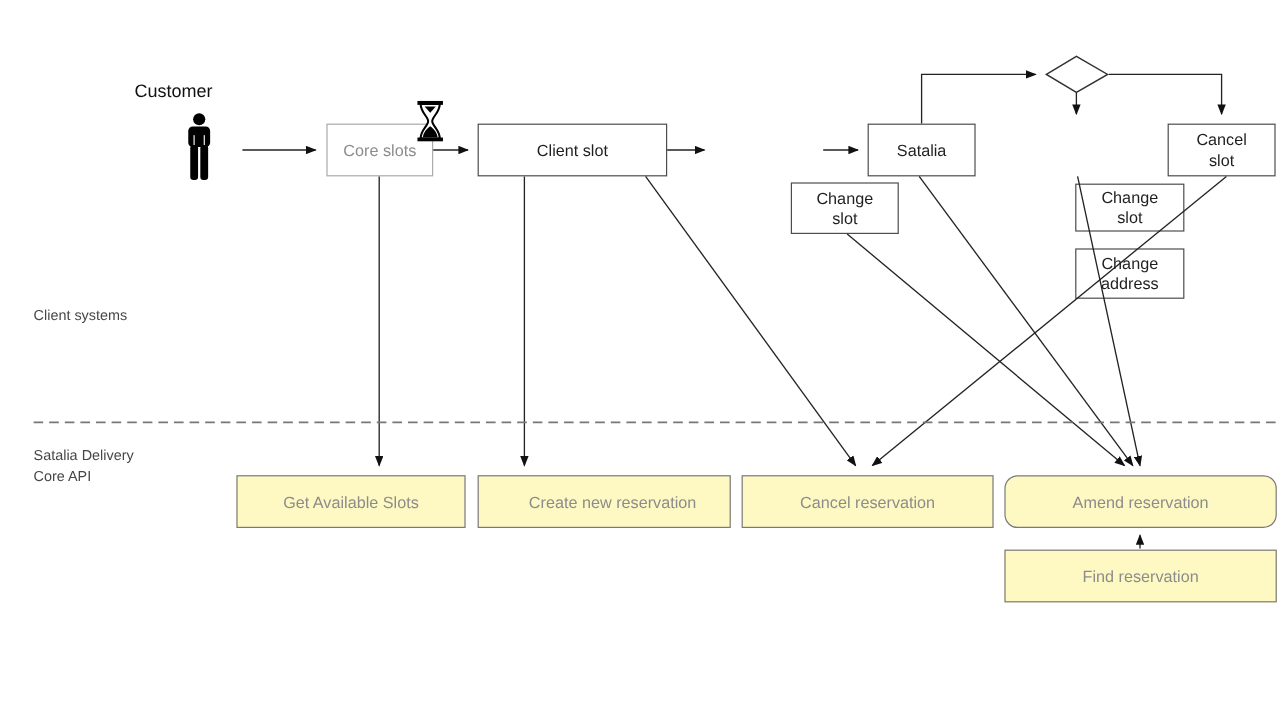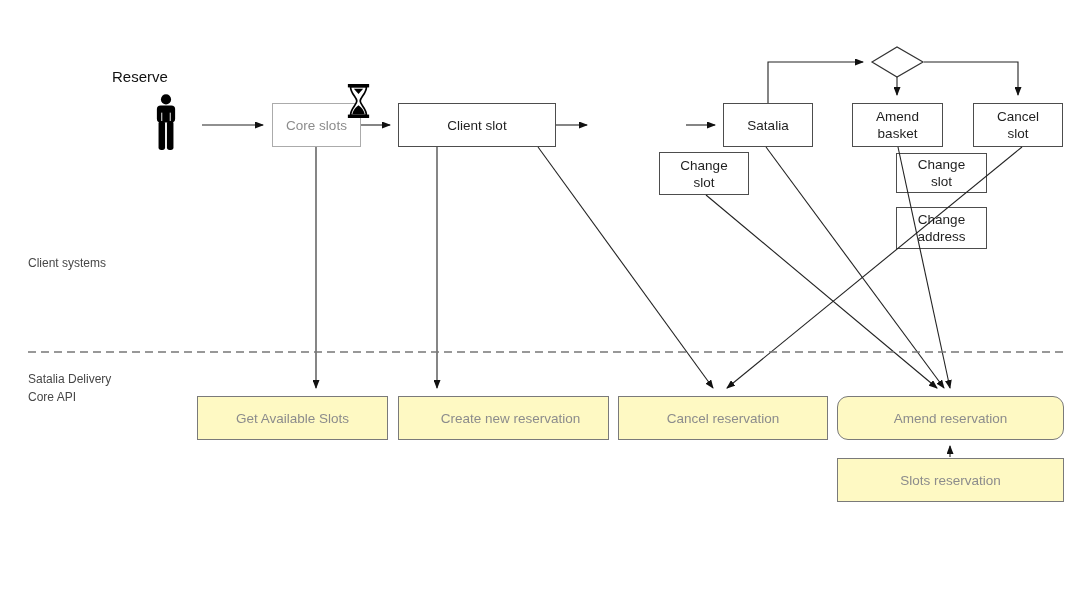--- a/index.html
+++ b/index.html
@@ -50,21 +50,21 @@
   #person-icon   {position:absolute;left:152px;top:94px;z-index:2;}
   #hourglass-icon{position:absolute;left:345px;top:84px;z-index:2;}
 
   #connector-layer{position:absolute;left:0;top:0;z-index:3;pointer-events:none;}
 </style>
 </head>
 <body>
 
 <div id="canvas">
 
-  <div class="lbl" id="customer-label">Reserve</div>
+  <div class="lbl" id="customer-label">Customer</div>
   <div class="lbl" id="client-systems-label">Client systems</div>
   <div class="lbl" id="api-label">Satalia Delivery
 Core API</div>
 
   <svg id="person-icon" width="28" height="58" viewBox="0 0 26 56">
     <circle cx="13" cy="5.2" r="4.9" fill="#000"></circle>
     <rect x="4.2" y="11" width="17.6" height="16.5" rx="3.6" fill="#000"></rect>
     <rect x="8.4" y="18" width="1" height="9" fill="#fff" opacity="0.9"></rect>
     <rect x="16.6" y="18" width="1" height="9" fill="#fff" opacity="0.9"></rect>
     <rect x="5.8" y="26" width="6.3" height="28" rx="2.6" fill="#000"></rect>
@@ -77,34 +77,32 @@
     <path d="M6.2 28.5 C6.8 23.5 12 20 12 20 C12 20 17.2 23.5 17.8 28.5 Z" fill="#000"></path>
     <rect x="2" y="0" width="20" height="3.2" fill="#000"></rect>
     <rect x="2" y="28.8" width="20" height="3.2" fill="#000"></rect>
   </svg>
 
   <div class="box light" id="box-view-slots">Core slots</div>
   <div class="box" id="box-reserve-slot">Client slot</div>
   <div class="box" id="box-checkout">Satalia</div>
   <div class="box" id="box-change-slot-co">Change
 slot</div>
-  <div class="box" id="box-amend-basket">Amend
-basket</div>
   <div class="box" id="box-cancel-order">Cancel
 slot</div>
   <div class="box" id="box-change-slot-am">Change
 slot</div>
   <div class="box" id="box-change-address">Change
 address</div>
 
   <div class="api-box" id="box-get-slots">Get Available Slots</div>
   <div class="api-box" id="box-create-res">Create new reservation</div>
   <div class="api-box" id="box-cancel-res">Cancel reservation</div>
   <div class="api-box" id="box-amend-res">Amend reservation</div>
-  <div class="api-box" id="box-find-res">Slots reservation</div>
+  <div class="api-box" id="box-find-res">Find reservation</div>
 
   <svg id="connector-layer" width="1070" height="589" viewBox="0 0 1070 589">
     <defs>
       <marker id="arw" markerWidth="9" markerHeight="7" refX="8" refY="3.5" orient="auto" markerUnits="userSpaceOnUse">
         <path d="M0,0 L9,3.5 L0,7 Z" fill="#111"></path>
       </marker>
     </defs>
     <g stroke="#222" stroke-width="1.1" fill="none">
 
       <path d="M202,125 L263,125" marker-end="url(#arw)"></path>

